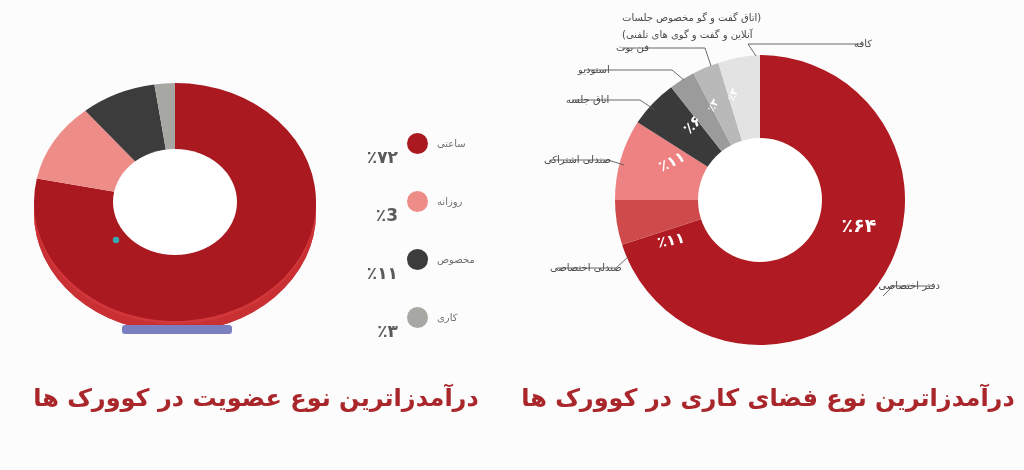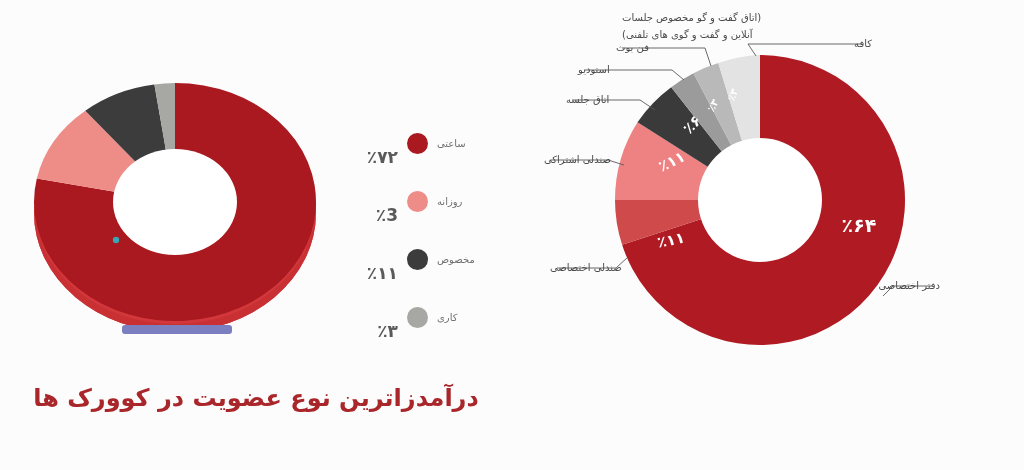--- a/index.html
+++ b/index.html
@@ -204,15 +204,16 @@
       <text class="callout-label" x="38" y="271" text-anchor="end">صندلی اختصاصی</text>
       <text class="callout-label" x="32" y="163" text-anchor="end">صندلی اشتراکی</text>
       <text class="callout-label" x="54" y="103" text-anchor="end">اتاق جلسه</text>
       <text class="callout-label" x="66" y="73" text-anchor="end">استودیو</text>
       <text class="callout-label" x="104" y="51" text-anchor="end">فن بوث</text>
 
       <text class="callout-label" x="110" y="21" text-anchor="end">(اتاق گفت و گو مخصوص جلسات</text>
       <text class="callout-label" x="110" y="38" text-anchor="end">آنلاین و گفت و گوی های تلفنی)</text>
     </svg>
 
+    <div class="chart-title">درآمدزاترین نوع فضای کاری در کوورک ها</div>
   </div>
 
 </div>
 
 </body></html>

